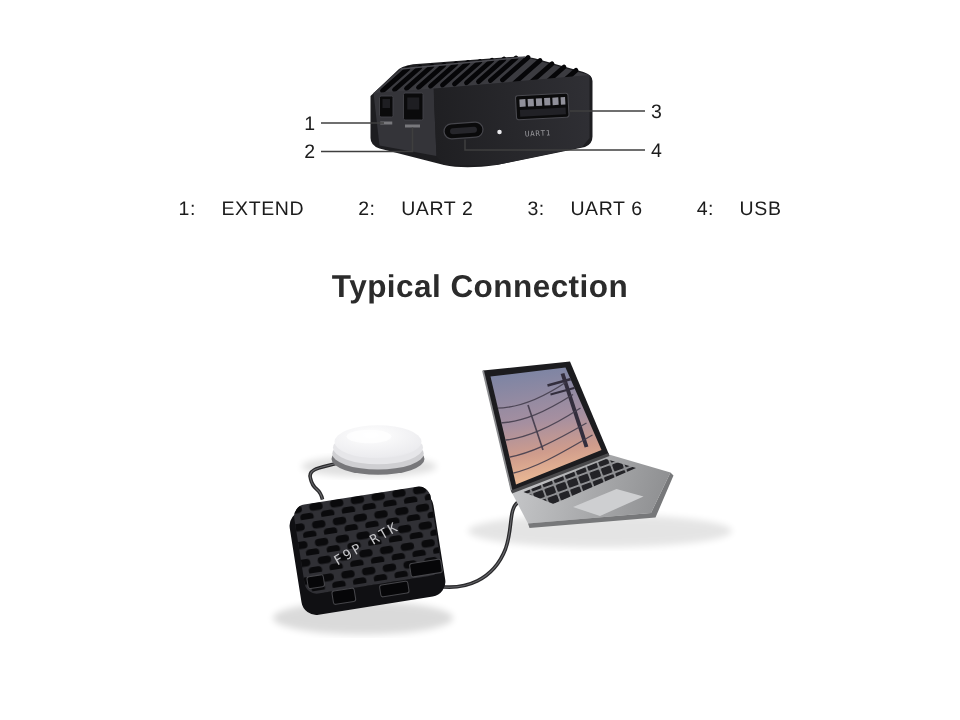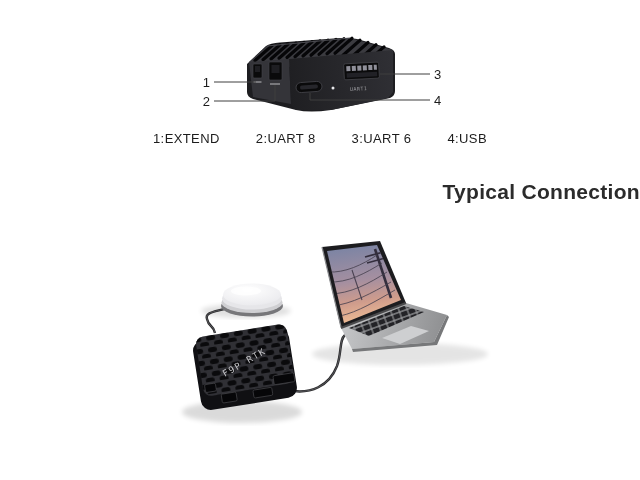--- a/index.html
+++ b/index.html
@@ -3,22 +3,22 @@
 <meta charset="utf-8">
 <style>
   html,body{margin:0;padding:0;}
   body{background:#ffffff;font-family:"Liberation Sans",sans-serif;}
   .page{position:relative;width:640px;height:480px;background:#ffffff;overflow:hidden;}
   .layer{position:absolute;left:0;}
   .legend{position:absolute;top:131px;left:0;width:640px;display:flex;justify-content:center;gap:36px;
           font-size:13px;color:#1c1c1c;letter-spacing:.4px;}
   .legend-item{white-space:nowrap;}
   .legend-item .num{font-weight:400;}
-  .legend-item .name{margin-left:0;}
-  .section-title{position:absolute;top:180px;left:0;width:640px;margin:0;text-align:right;
+  .legend-item .name{margin-left:17px;}
+  .section-title{position:absolute;top:180px;left:0;width:640px;margin:0;text-align:center;
           font-size:21px;font-weight:700;color:#2b2b2b;letter-spacing:.3px;}
   svg{display:block;}
   text.callout{font-family:"Liberation Sans",sans-serif;font-size:13px;fill:#1c1c1c;}
   text.microprint{font-family:"DejaVu Sans Mono",monospace;font-size:5px;fill:#9a9a9e;letter-spacing:.5px;}
   text.deviceprint{font-family:"DejaVu Sans Mono",monospace;font-size:9px;fill:#c6c6c9;letter-spacing:1.5px;}
 </style>
 </head>
 <body>
 
 <div class="page">
@@ -103,21 +103,21 @@
     <text class="callout" x="210" y="105.5" text-anchor="end">2</text>
     <text class="callout" x="434" y="78.5">3</text>
     <text class="callout" x="434" y="104.5">4</text>
   </svg>
 
   <div class="legend">
     <span class="legend-item">
       <span class="num">1:</span><span class="name">EXTEND</span>
     </span>
     <span class="legend-item">
-      <span class="num">2:</span><span class="name">UART 8</span>
+      <span class="num">2:</span><span class="name">UART 2</span>
     </span>
     <span class="legend-item">
       <span class="num">3:</span><span class="name">UART 6</span>
     </span>
     <span class="legend-item">
       <span class="num">4:</span><span class="name">USB</span>
     </span>
   </div>
 
   <h1 class="section-title">Typical Connection</h1>

